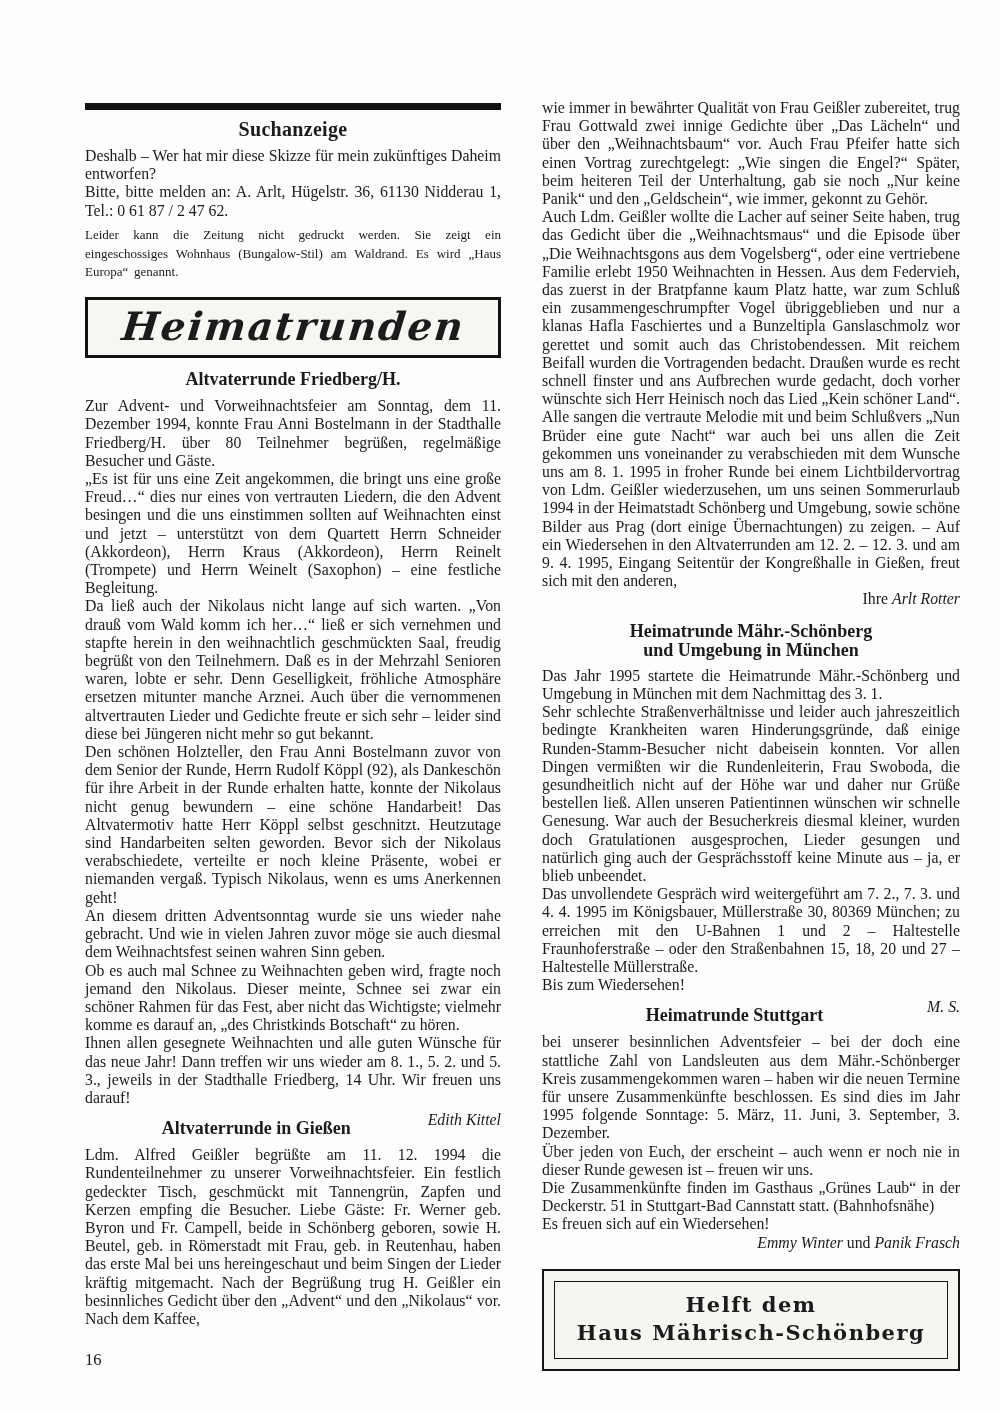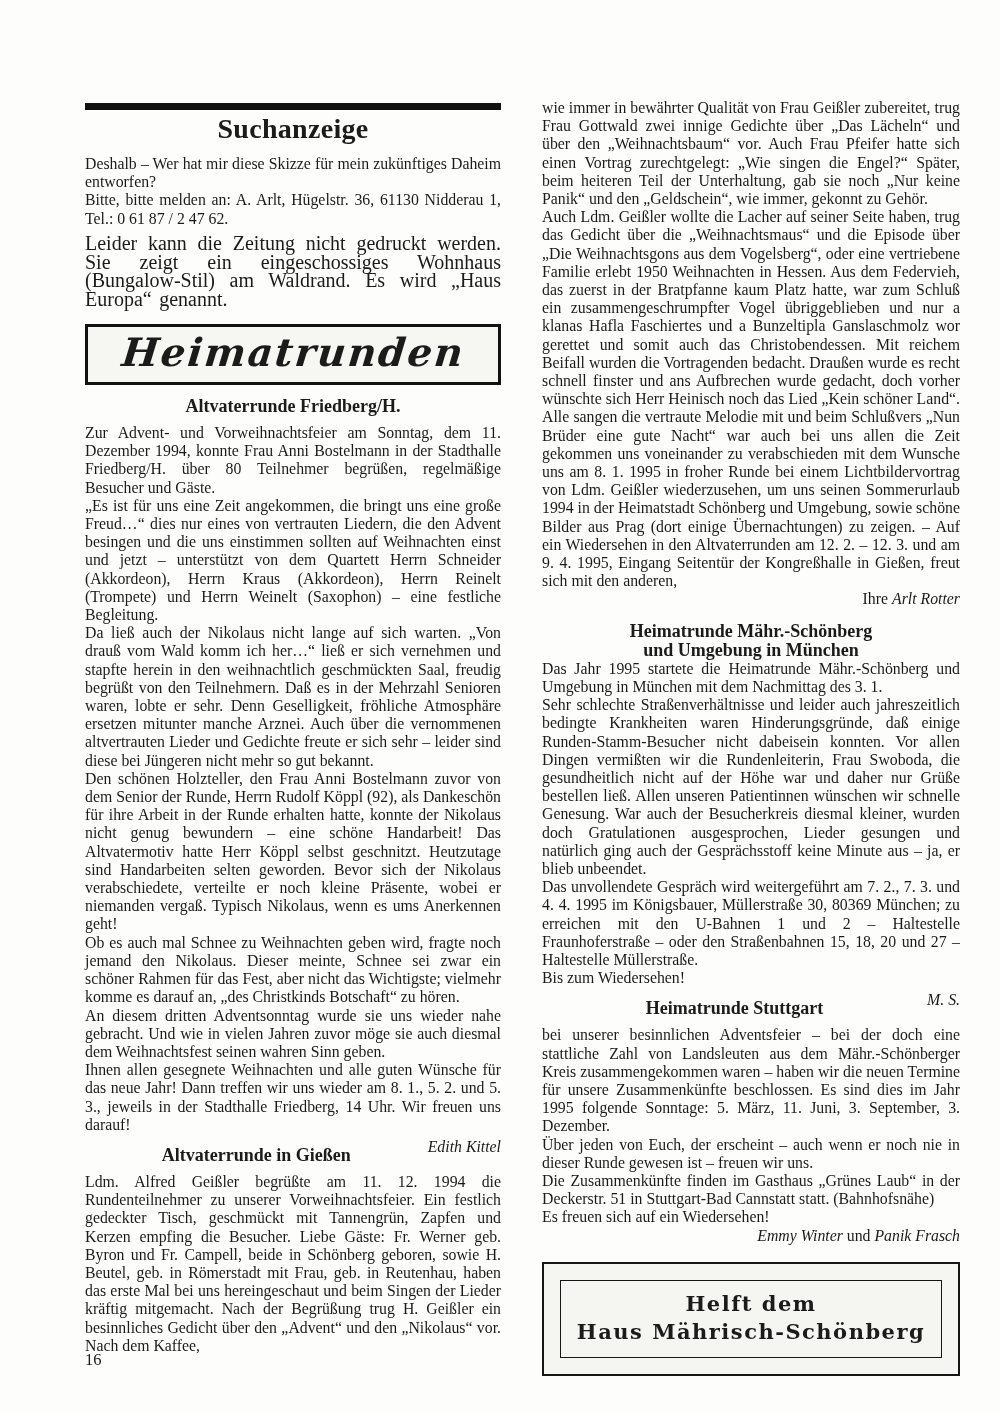--- a/index.html
+++ b/index.html
@@ -11,30 +11,30 @@
     font-family:"Liberation Serif", serif;
     color:#1b1b1b;
     overflow:hidden;
   }
   .col { position:absolute; font-size:15.8px; line-height:18.2px; text-align:justify; }
   .col-left  { left:85px;  top:103px; width:416px; }
   .col-right { left:542px; top:99px;  width:418px; }
   p { margin:0; }
   .toprule { height:7px; background:#121212; margin-bottom:7px; }
   .h-main {
-    font-size:28px; font-weight:bold; text-align:center;
-    margin:4px 0 14px 0; line-height:24px; letter-spacing:0.3px;
+    font-size:20px; font-weight:bold; text-align:center;
+    margin:4px 0 6px 0; line-height:24px; letter-spacing:0.3px;
   }
   .h-sec {
     font-size:18px; font-weight:bold; text-align:center;
     line-height:19px;
   }
   .h-sec.mt { margin-top:12px; margin-bottom:8px; }
-  .h-sec.two-line { margin-top:13px; }
-  .note { font-size:20px; line-height:18.8px; margin-top:6px; word-spacing:2.5px; }
+  .h-sec.two-line { margin-top:13px; margin-bottom:7px; }
+  .note { font-size:13px; line-height:18.8px; margin-top:6px; word-spacing:2.5px; }
   .banner {
     margin-top:15px; margin-bottom:4px;
     border:3px solid #121212;
     background:#f6f6f3;
     height:55px;
     display:flex; align-items:center; justify-content:center;
   }
   .banner-text {
     font-family:"DejaVu Serif", serif;
     font-style:italic; font-weight:bold;
@@ -42,21 +42,21 @@
     transform:skewX(-6deg);
     padding-bottom:4px;
   }
   .sig-inline { float:right; font-style:italic;margin-top:22px; }
   .sig-line { text-align:right; }
   .it { font-style:italic; }
   .helft-box {
     margin-top:17px;
     border:2px solid #161616;
     background:#f5f5f2;
-    padding:16px;
+    padding:10px;
   }
   .helft-inner {
     border:1px solid #161616;
     padding:9px 6px 11px 6px;
     text-align:center;
     font-family:"DejaVu Serif", serif;
     font-weight:bold;
     font-size:21px; line-height:28px;
     letter-spacing:1.5px;
   }
@@ -81,22 +81,22 @@
 
     <div class="banner">
       <span class="banner-text">Heimatrunden</span>
     </div>
 
     <div class="h-sec mt">Altvaterrunde Friedberg/H.</div>
     <p>Zur Advent- und Vorweihnachtsfeier am Sonntag, dem 11. Dezember 1994, konnte Frau Anni Bostelmann in der Stadthalle Friedberg/H. über 80 Teilnehmer begrüßen, regelmäßige Besucher und Gäste.</p>
     <p>„Es ist für uns eine Zeit angekommen, die bringt uns eine große Freud…“ dies nur eines von vertrauten Liedern, die den Advent besingen und die uns einstimmen sollten auf Weihnachten einst und jetzt –  unterstützt von dem Quartett Herrn Schneider (Akkordeon), Herrn Kraus (Akkordeon), Herrn Reinelt (Trompete) und Herrn Weinelt (Saxophon) – eine festliche Begleitung.</p>
     <p>Da ließ auch der Nikolaus nicht lange auf sich warten. „Von drauß vom Wald komm ich her…“ ließ er sich vernehmen und stapfte herein in den weihnachtlich geschmückten Saal, freudig begrüßt von den Teilnehmern. Daß es in der Mehrzahl Senioren waren, lobte er sehr. Denn Geselligkeit, fröhliche Atmosphäre ersetzen mitunter manche Arznei. Auch über die vernommenen altvertrauten Lieder und Gedichte freute er sich sehr – leider sind diese bei Jüngeren nicht mehr so gut bekannt.</p>
     <p>Den schönen Holzteller, den Frau Anni Bostelmann zuvor von dem Senior der Runde, Herrn Rudolf Köppl (92), als Dankeschön für ihre Arbeit in der Runde erhalten hatte, konnte der Nikolaus nicht genug bewundern – eine schöne Handarbeit! Das Altvatermotiv hatte Herr Köppl selbst geschnitzt. Heutzutage sind Handarbeiten selten geworden. Bevor sich der Nikolaus verabschiedete, verteilte er noch kleine Präsente, wobei er niemanden vergaß. Typisch Nikolaus, wenn es ums Anerkennen geht!</p>
+    <p>An diesem dritten Adventsonntag wurde sie uns wieder nahe gebracht. Und wie in vielen Jahren zuvor möge sie auch diesmal dem Weihnachtsfest seinen wahren Sinn geben.</p>
     <p>Ob es auch mal Schnee zu Weihnachten geben wird, fragte noch jemand den Nikolaus. Dieser meinte, Schnee sei zwar ein schöner Rahmen für das Fest, aber nicht das Wichtigste; vielmehr komme es darauf an, „des Christkinds Botschaft“ zu hören.</p>
-    <p>An diesem dritten Adventsonntag wurde sie uns wieder nahe gebracht. Und wie in vielen Jahren zuvor möge sie auch diesmal dem Weihnachtsfest seinen wahren Sinn geben.</p>
     <p><span>Ihnen allen gesegnete Weihnachten und alle guten Wünsche für das neue Jahr! Dann treffen wir uns wieder am 8. 1., 5. 2. und 5. 3., jeweils in der Stadthalle Friedberg, 14 Uhr. Wir freuen uns darauf!</span><span class="sig-inline">Edith Kittel</span></p>
 
     <div class="h-sec mt">Altvaterrunde in Gießen</div>
     <p>Ldm. Alfred Geißler begrüßte am 11. 12. 1994 die Rundenteilnehmer zu unserer Vorweihnachtsfeier. Ein festlich gedeckter Tisch, geschmückt mit Tannengrün, Zapfen und Kerzen empfing die Besucher. Liebe Gäste: Fr. Werner geb. Byron und Fr. Campell, beide in Schönberg geboren, sowie H. Beutel, geb. in Römerstadt mit Frau, geb. in Reutenhau, haben das erste Mal bei uns hereingeschaut und beim Singen der Lieder kräftig mitgemacht. Nach der Begrüßung trug H. Geißler ein besinnliches Gedicht über den „Advent“ und den „Nikolaus“ vor. Nach dem Kaffee,</p>
   </div>
 
   <div class="col col-right">
 
     <p>wie immer in bewährter Qualität von Frau Geißler zubereitet, trug Frau Gottwald zwei innige Gedichte über „Das Lächeln“ und über den „Weihnachtsbaum“ vor. Auch Frau Pfeifer hatte sich einen Vortrag zurechtgelegt: „Wie singen die Engel?“ Später, beim heiteren Teil der Unterhaltung, gab sie noch „Nur keine Panik“ und den „Geldschein“, wie immer, gekonnt zu Gehör.</p>
     <p>Auch Ldm. Geißler wollte die Lacher auf seiner Seite haben, trug das Gedicht über die „Weihnachtsmaus“ und die Episode über „Die Weihnachtsgons aus dem Vogelsberg“, oder eine vertriebene Familie erlebt 1950 Weihnachten in Hessen. Aus dem Federvieh, das zuerst in der Bratpfanne kaum Platz hatte, war zum Schluß ein zusammengeschrumpfter Vogel übriggeblieben und nur a klanas Hafla Faschiertes und a Bunzeltipla Ganslaschmolz wor gerettet und somit auch das Christobendessen. Mit reichem Beifall wurden die Vortragenden bedacht. Draußen wurde es recht schnell finster und ans Aufbrechen wurde gedacht, doch vorher wünschte sich Herr Heinisch noch das Lied „Kein schöner Land“. Alle sangen die vertraute Melodie mit und beim Schlußvers „Nun Brüder eine gute Nacht“ war auch bei uns allen die Zeit gekommen uns voneinander zu verabschieden mit dem Wunsche uns am 8. 1. 1995 in froher Runde bei einem Lichtbildervortrag von Ldm. Geißler wiederzusehen, um uns seinen Sommerurlaub 1994 in der Heimatstadt Schönberg und Umgebung, sowie schöne Bilder aus Prag (dort einige Übernachtungen) zu zeigen. – Auf ein Wiedersehen in den Altvaterrunden am 12. 2. – 12. 3. und am 9. 4. 1995, Eingang Seitentür der Kongreßhalle in Gießen, freut sich mit den anderen,</p>

